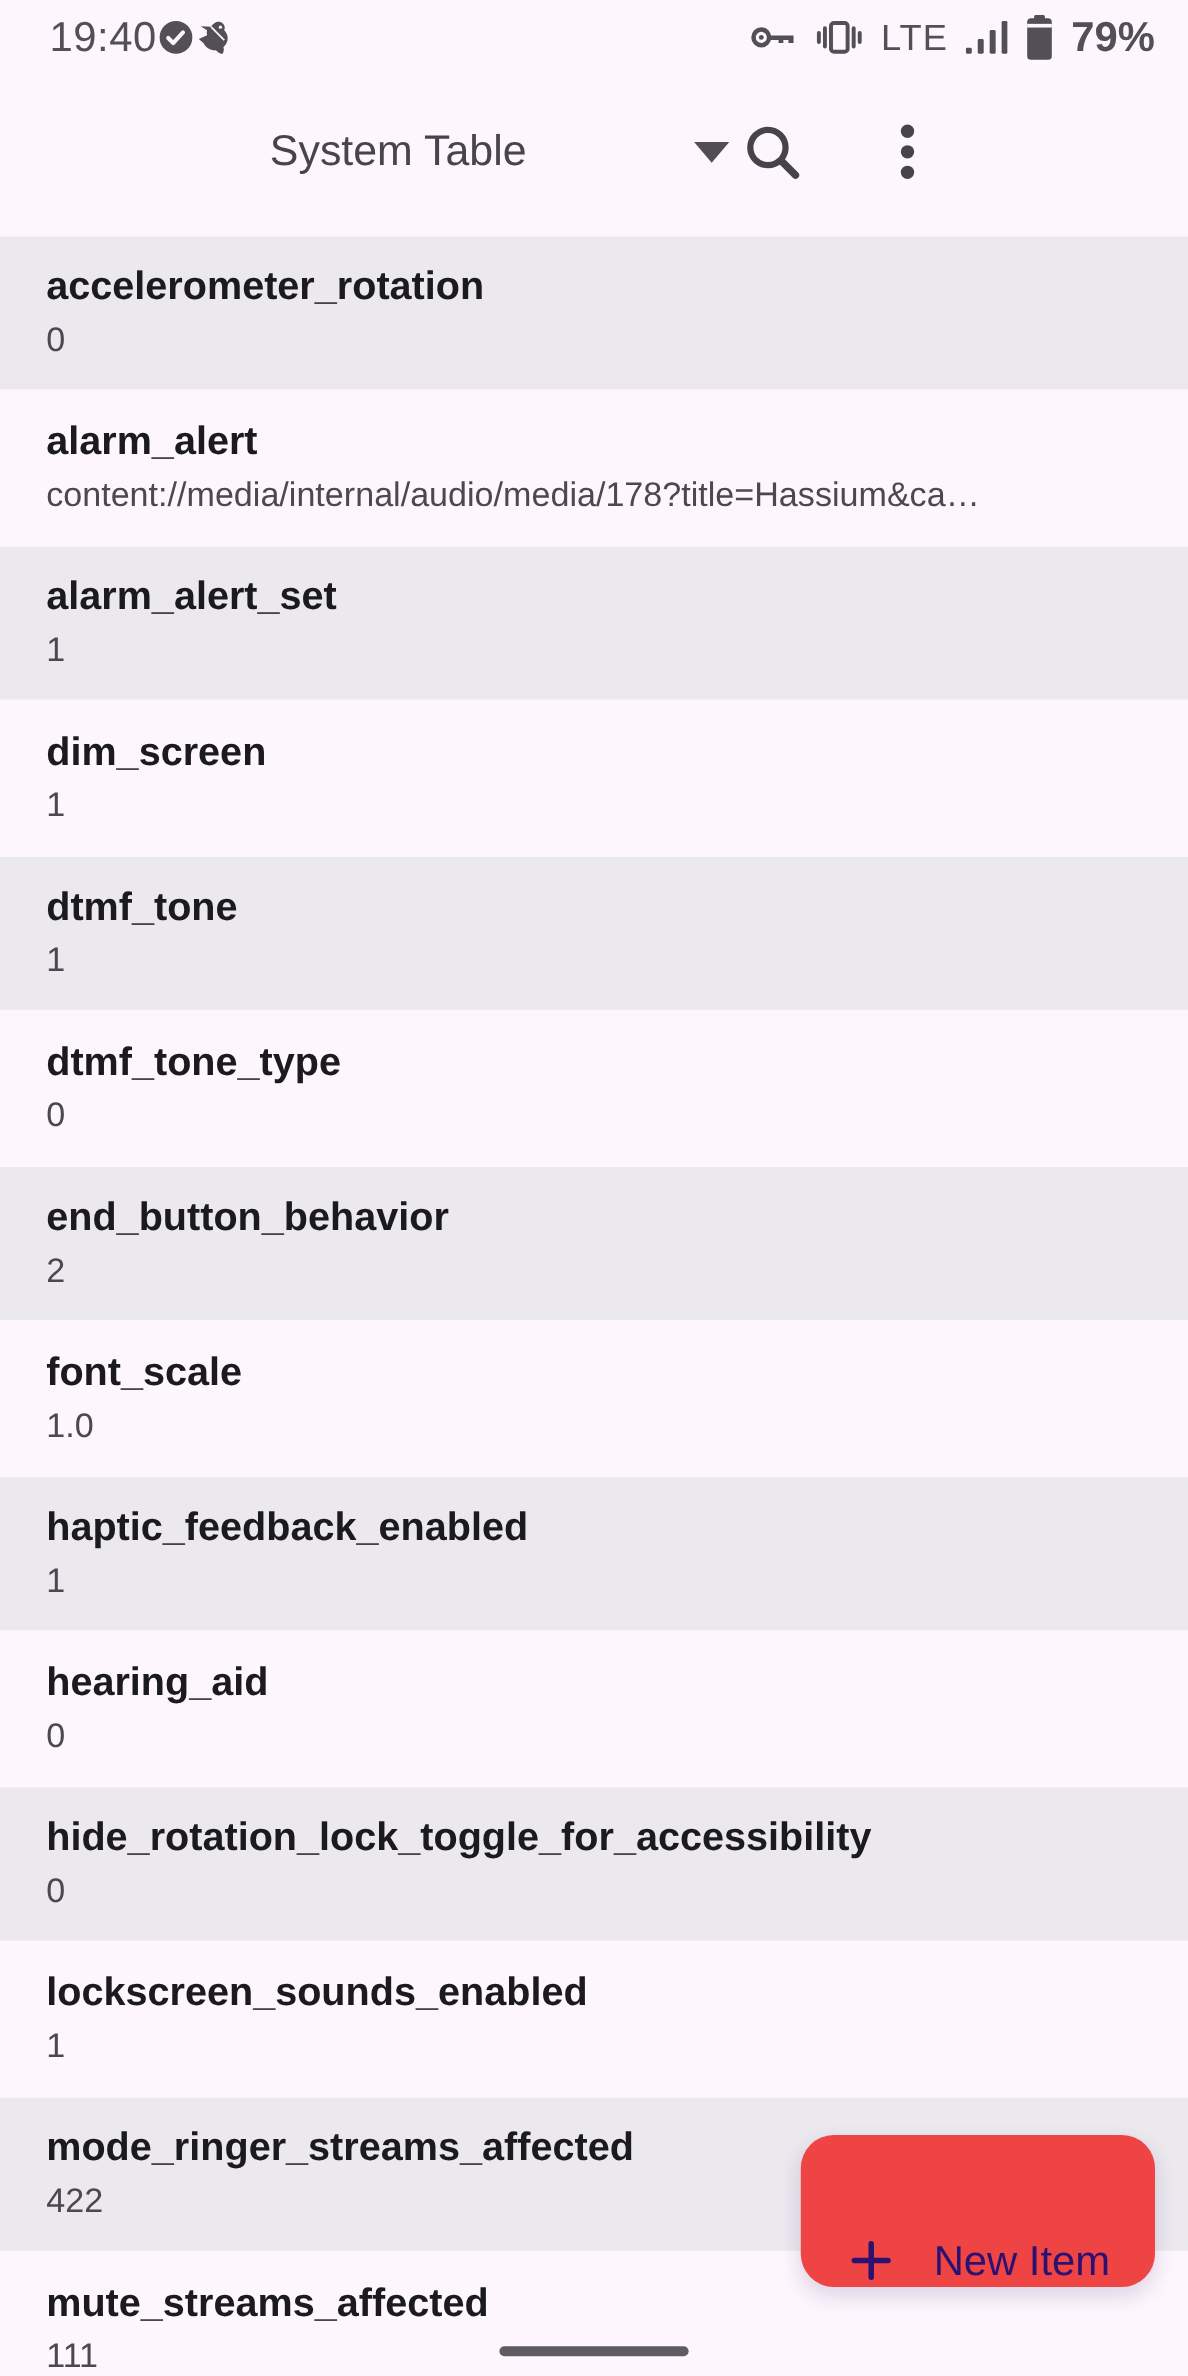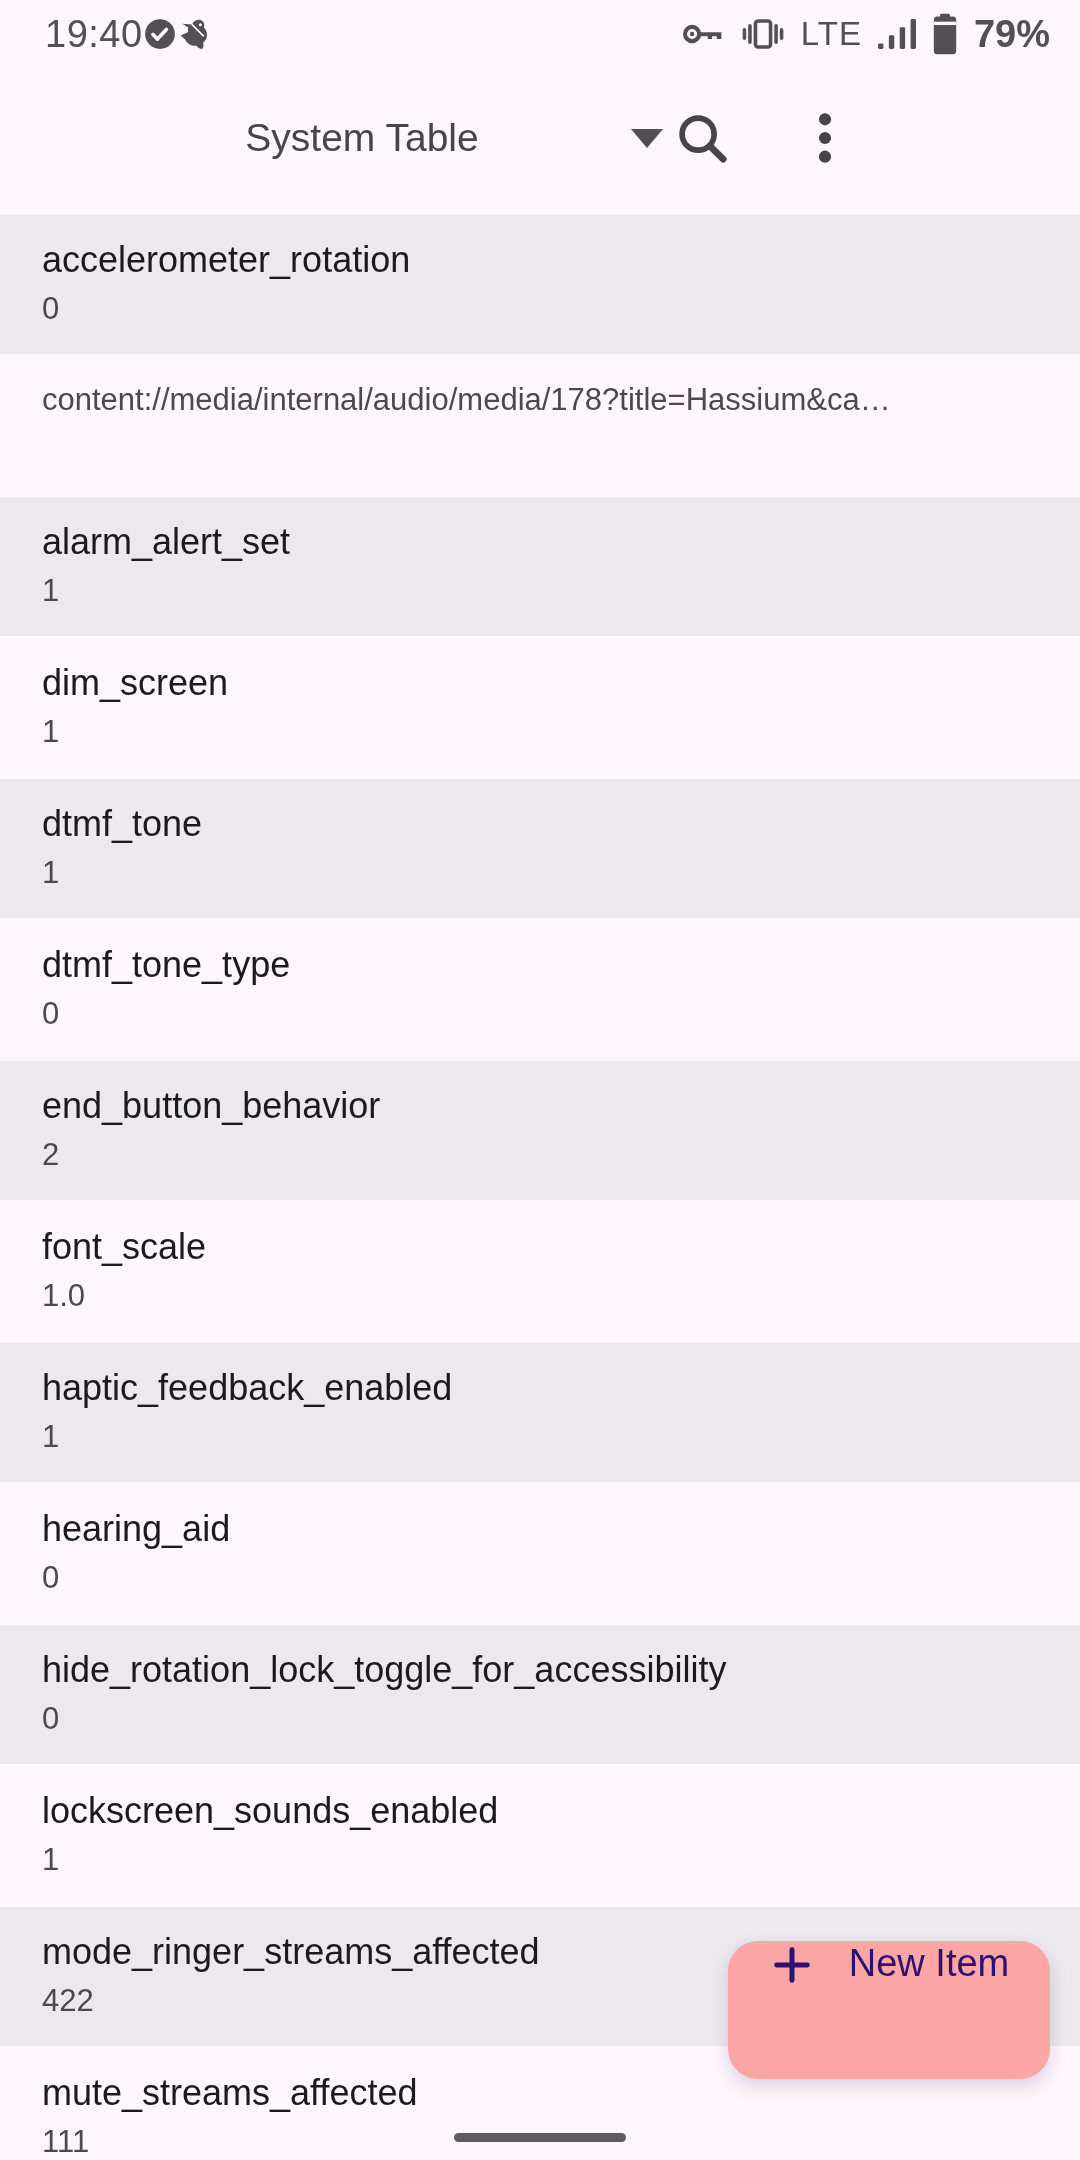--- a/index.html
+++ b/index.html
@@ -72,21 +72,21 @@
   .row {
     height: 139px;
     margin-bottom: 2px;
     padding: 20px 42px 0 42px;
     overflow: hidden;
   }
   .row.alt { background: #EBE8EE; }
   .row-key {
     display: block;
     font-size: 36px;
-    font-weight: 400;
+    font-weight: 700;
     line-height: 50px;
     color: #1B1A1E;
     white-space: nowrap;
     overflow: hidden;
   }
   .row-value {
     display: block;
     font-size: 31px;
     font-weight: 400;
     line-height: 48px;
@@ -94,25 +94,25 @@
     white-space: nowrap;
     overflow: hidden;
     text-overflow: clip;
   }
 
   
   .fab {
     position: absolute;
     left: 728px; top: 1941px;
     width: 322px; height: 138px;
-    background: #fca5a5;
+    background: #ef4444;
     border: none;
     border-radius: 30px;
     display: flex;
-    align-items: flex-start;
+    align-items: flex-end;
     justify-content: center;
     gap: 34px;
     cursor: pointer;
     box-shadow: 0 8px 18px rgba(60, 30, 110, 0.16);
     color: #2D1170;
     font-family: inherit;
   }
   .fab-label { font-size: 38px; font-weight: 500; color: #2D1170; }
 
   
@@ -190,20 +190,21 @@
     </div>
   </div>
 
   <div class="list">
     <div class="row alt">
       <span class="row-key">accelerometer_rotation</span>
       <span class="row-value">0</span>
     </div>
 
     <div class="row">
+      <span class="row-key">alarm_alert</span>
       <span class="row-value">content://media/internal/audio/media/178?title=Hassium&amp;ca…</span>
     </div>
 
     <div class="row alt">
       <span class="row-key">alarm_alert_set</span>
       <span class="row-value">1</span>
     </div>
 
     <div class="row">
       <span class="row-key">dim_screen</span>

